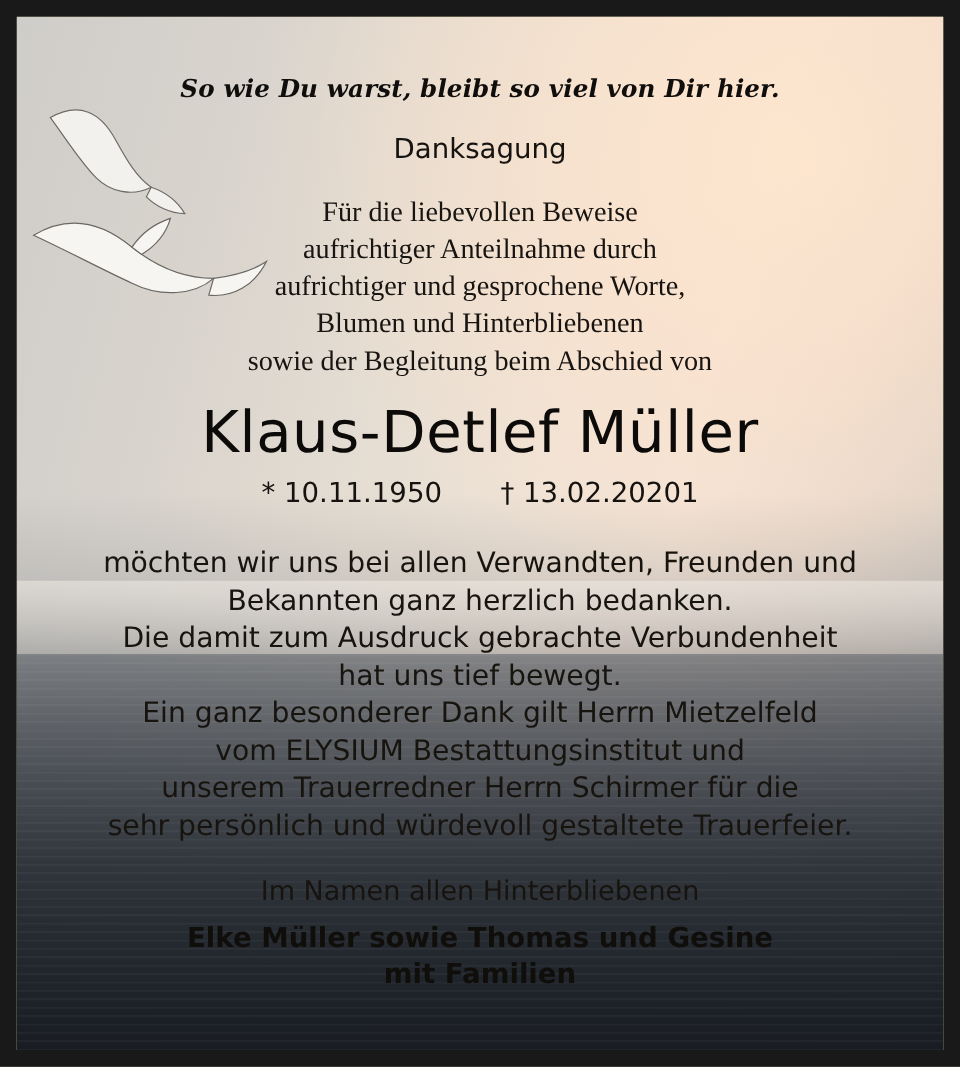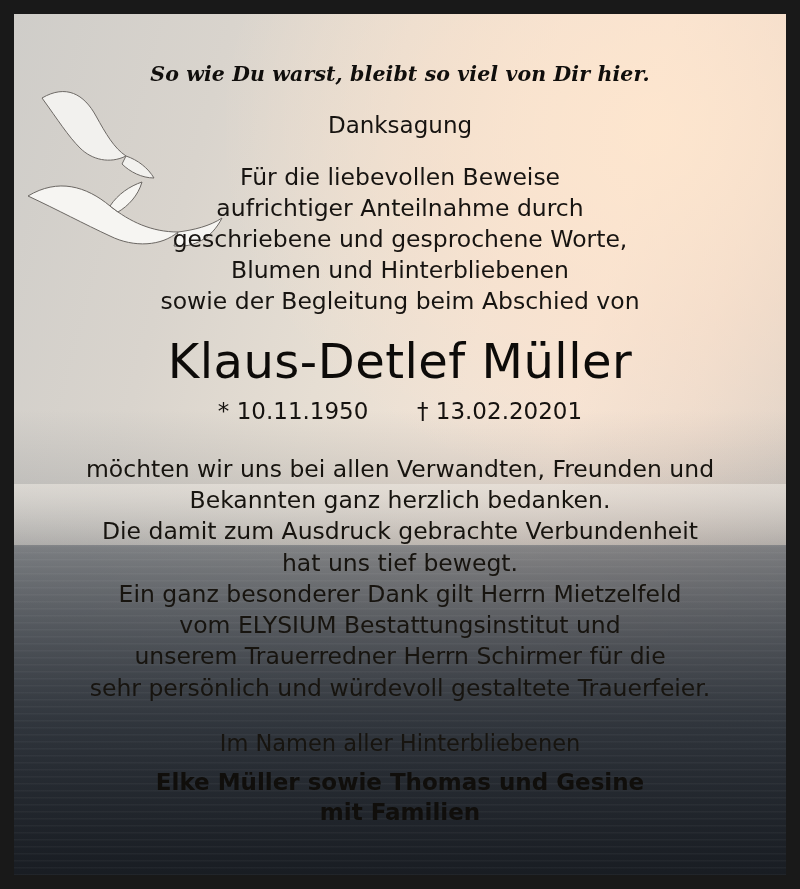--- a/index.html
+++ b/index.html
@@ -105,21 +105,21 @@
     font-size: 23px;
     color: #161310;
     margin: 0 0 24px 0;
   }
   .intro {
     font-size: 23.5px;
     line-height: 1.32;
     color: #171411;
     margin: 0 0 18px 0;
   }
-  .intro .line { display: block; }
+  .intro .line { display: block; font-family: Liberation Serif, serif; }
   .name {
     font-size: 48px;
     line-height: 1.1;
     font-weight: 400;
     color: #0d0b09;
     margin: 14px 0 10px 0;
     letter-spacing: 0.5px;
   }
   .dates {
     font-size: 23px;
@@ -176,21 +176,21 @@
 
   <div class="content">
 
     <div class="motto">So wie Du warst, bleibt so viel von Dir hier.</div>
 
     <div class="subtitle">Danksagung</div>
 
     <div class="intro">
       <span class="line">Für die liebevollen Beweise</span>
       <span class="line">aufrichtiger Anteilnahme durch</span>
-      <span class="line">geschriebene und gesprochene Worte,</span>
+      <span class="line">aufrichtiger und gesprochene Worte,</span>
       <span class="line">Blumen und Hinterbliebenen</span>
       <span class="line">sowie der Begleitung beim Abschied von</span>
     </div>
 
     <div class="name">Klaus-Detlef Müller</div>
 
     <div class="dates">
       <span>* 10.11.1950</span>
       <span class="sep"></span>
       <span>† 13.02.20201</span>
@@ -200,21 +200,21 @@
       <span class="line">möchten wir uns bei allen Verwandten, Freunden und</span>
       <span class="line">Bekannten ganz herzlich bedanken.</span>
       <span class="line">Die damit zum Ausdruck gebrachte Verbundenheit</span>
       <span class="line">hat uns tief bewegt.</span>
       <span class="line">Ein ganz besonderer Dank gilt Herrn Mietzelfeld</span>
       <span class="line">vom ELYSIUM Bestattungsinstitut und</span>
       <span class="line">unserem Trauerredner Herrn Schirmer für die</span>
       <span class="line">sehr persönlich und würdevoll gestaltete Trauerfeier.</span>
     </div>
 
-    <div class="closing">Im Namen aller Hinterbliebenen</div>
+    <div class="closing">Im Namen allen Hinterbliebenen</div>
 
     <div class="signature">
       <span class="line">Elke Müller sowie Thomas und Gesine</span>
       <span class="line">mit Familien</span>
     </div>
 
   </div>
 </div>
 
 </body></html>

